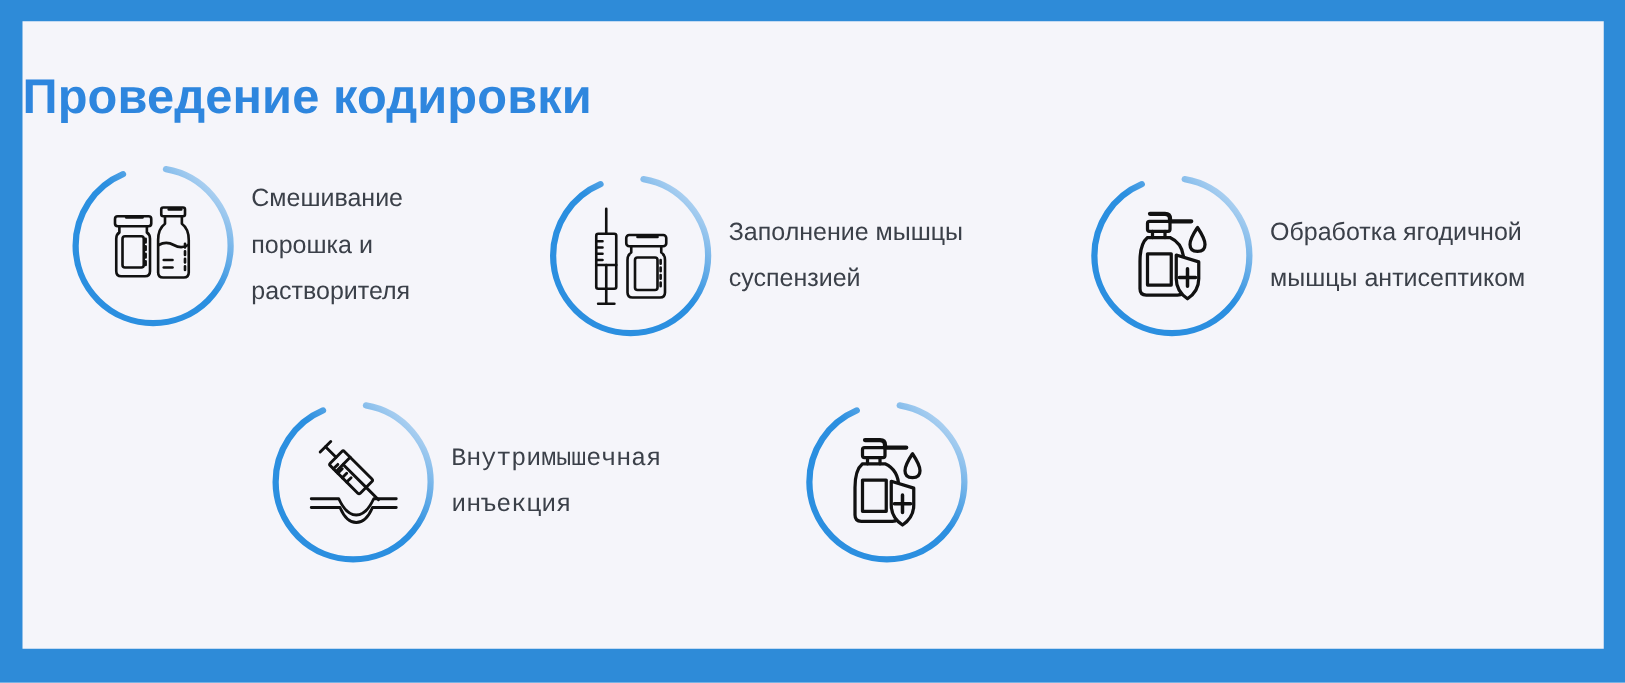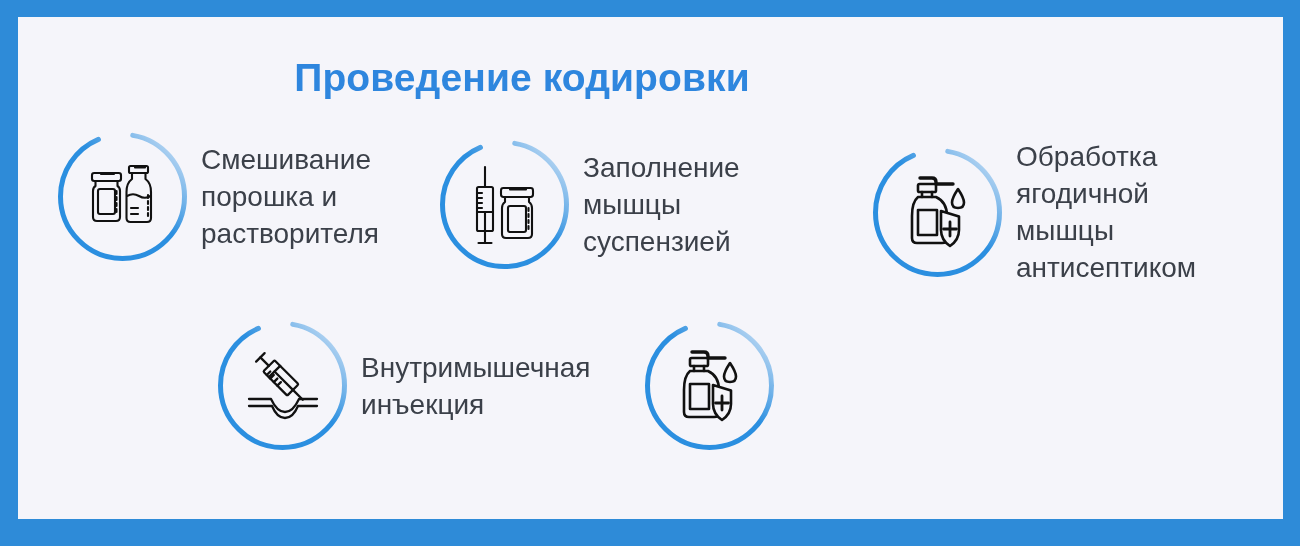--- a/index.html
+++ b/index.html
@@ -31,21 +31,20 @@
     background: #F5F5FA;
     box-sizing: border-box;
   }
 
   
   #page-title {
     position: absolute;
     left: 0;
     top: 39px;
     width: 1008px;
-    text-align: center;
     font-size: 39px;
     font-weight: bold;
     color: #2E86DE;
     letter-spacing: 0.1px;
     white-space: nowrap;
   }
 
   
   .step {
     position: absolute;
@@ -74,31 +73,31 @@
     width: 84px;
     height: 84px;
   }
   .step-icon svg {
     display: block;
     width: 84px;
     height: 84px;
   }
   .step-label {
     margin-left: 12px;
-    font-size: 28px;
+    font-size: 20px;
     line-height: 37px;
     color: #3B4049;
     white-space: pre-line;
   }
 
   
   #step-1 { left: 38px;  top: 113px; }
   #step-2 { left: 420px; top: 121px; }
   #step-3 { left: 853px; top: 121px; }
-  #step-4 { left: 198px; top: 302px; }
+  #step-4 { left: 198px; top: 302px; font-family: Liberation Mono, monospace; }
   #step-5 { left: 625px; top: 302px; }
 
   #step-1 .step-label { width: 185px; }
   #step-2 .step-label { width: 245px; }
   #step-3 .step-label { width: 270px; }
   #step-4 .step-label { width: 225px; }
   #step-5 .step-label { width: 325px; }
 </style>
 </head>
 <body>

